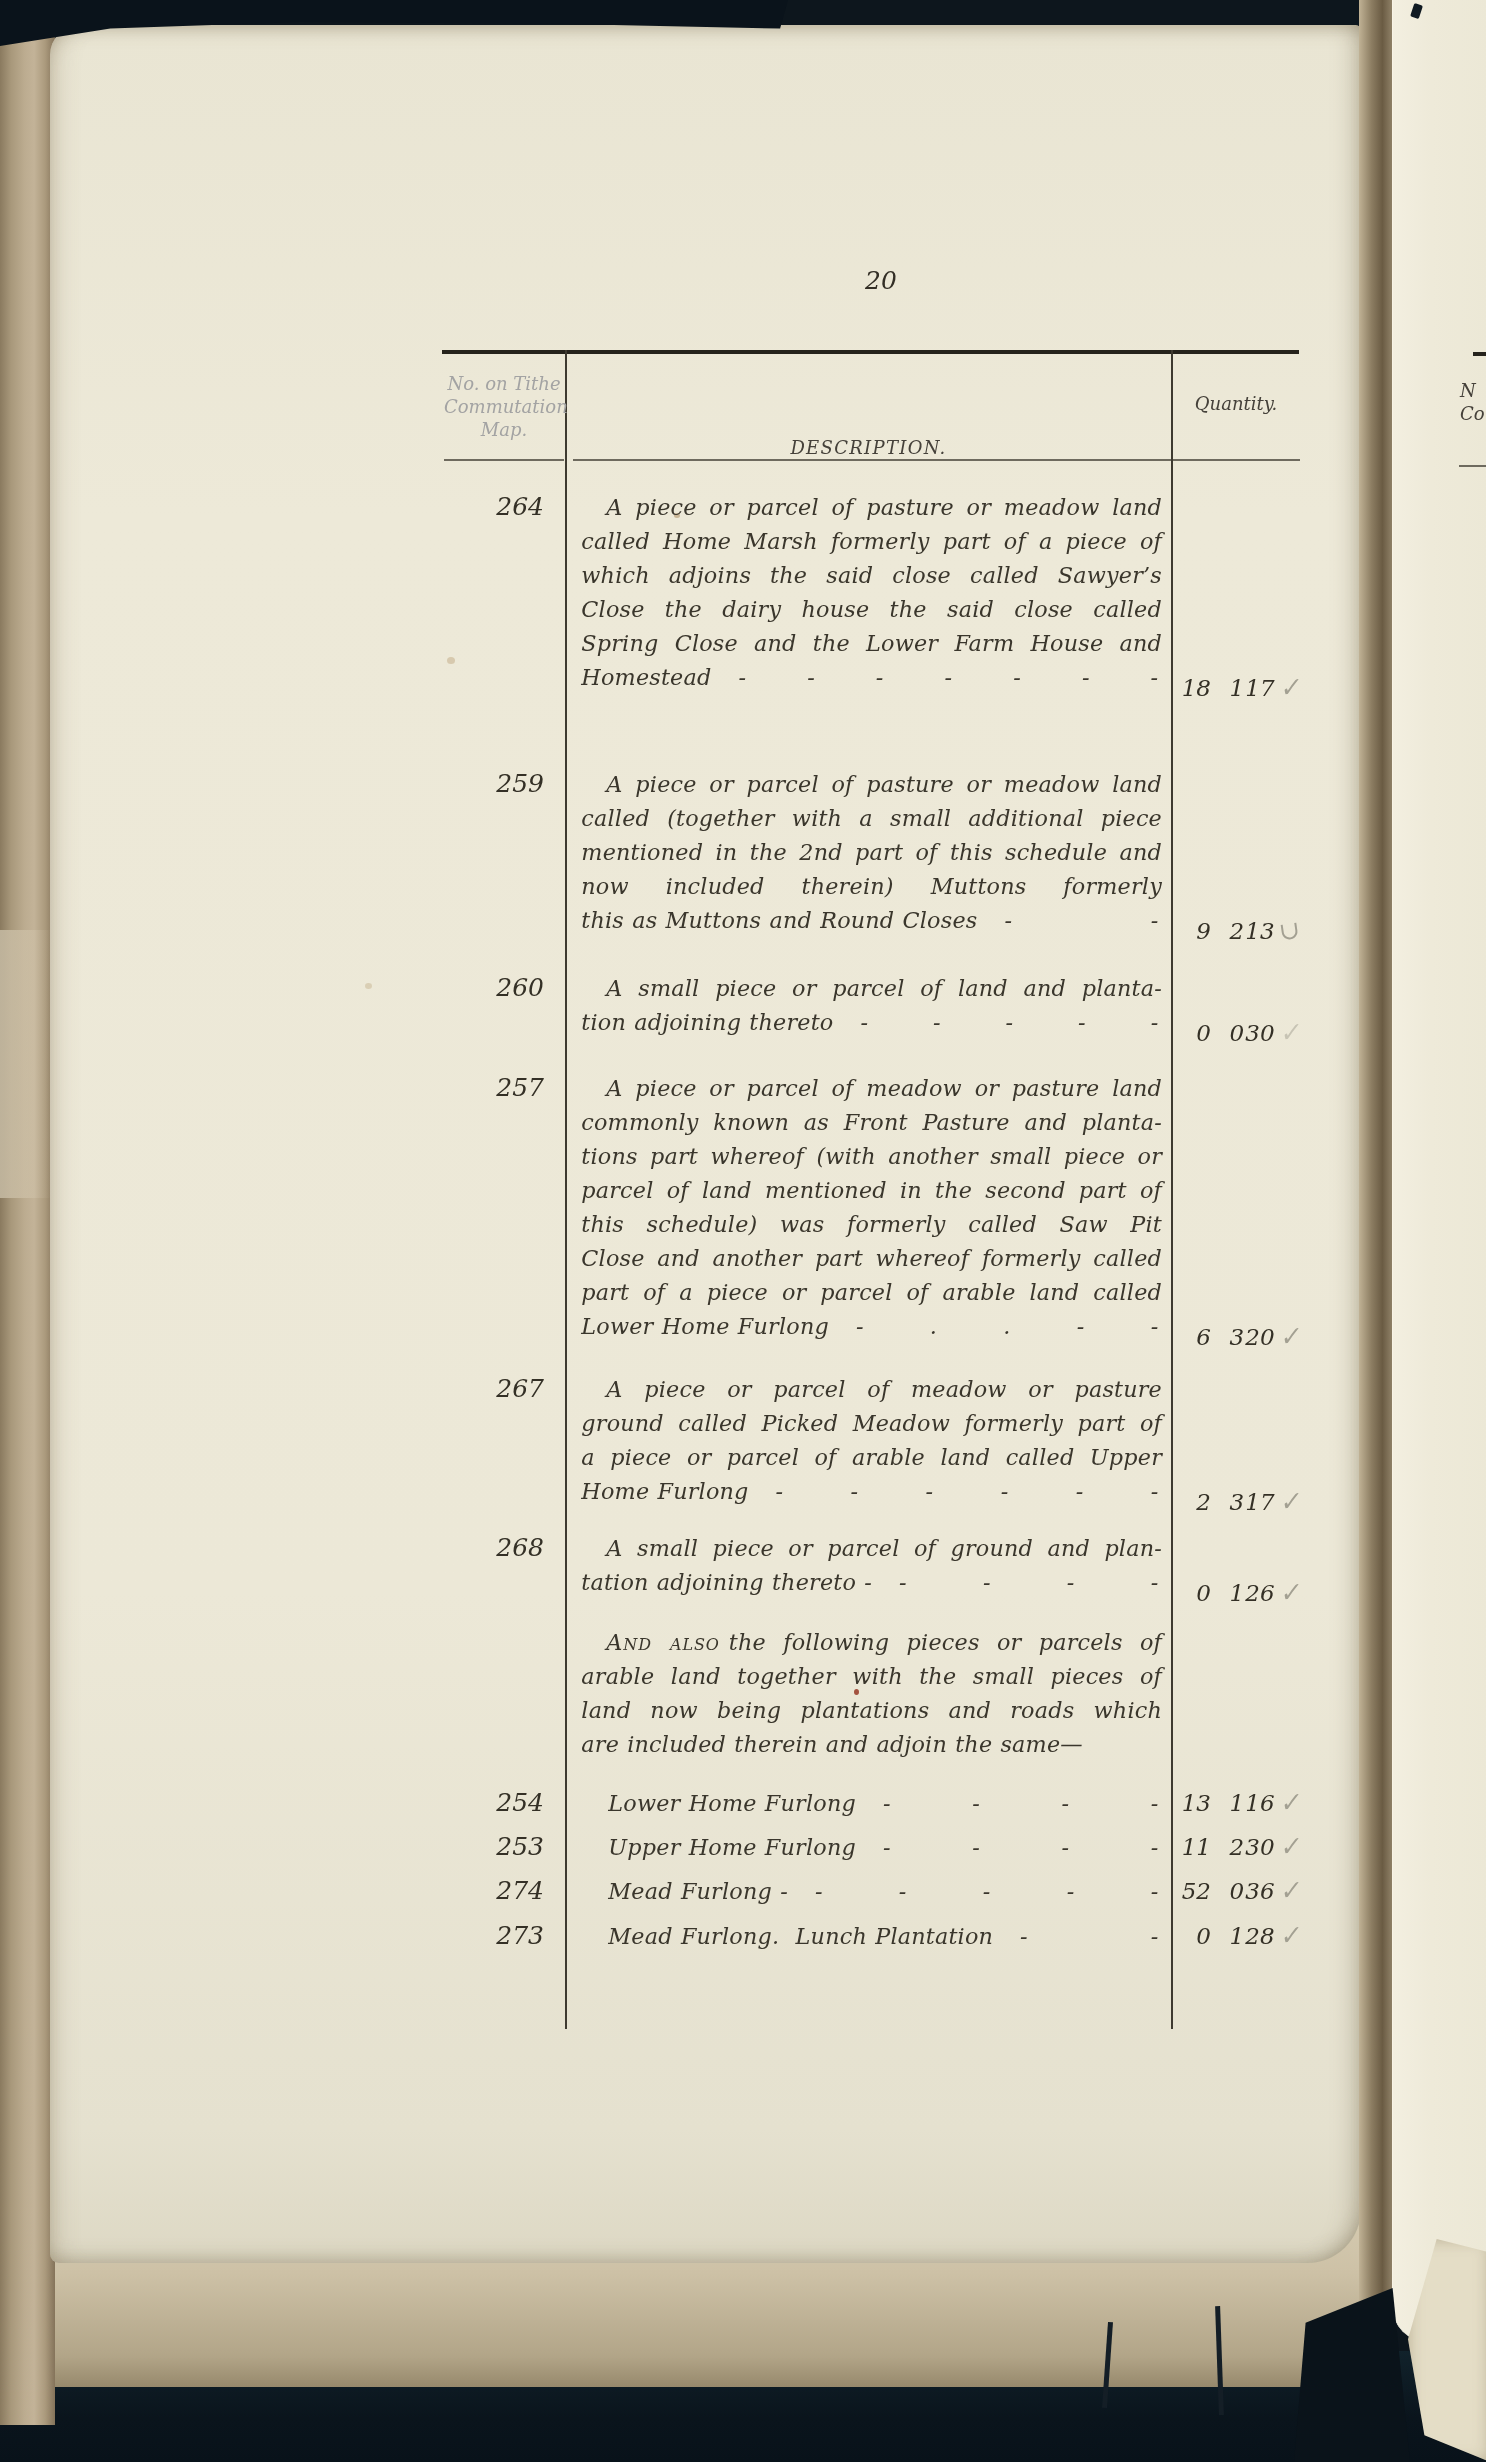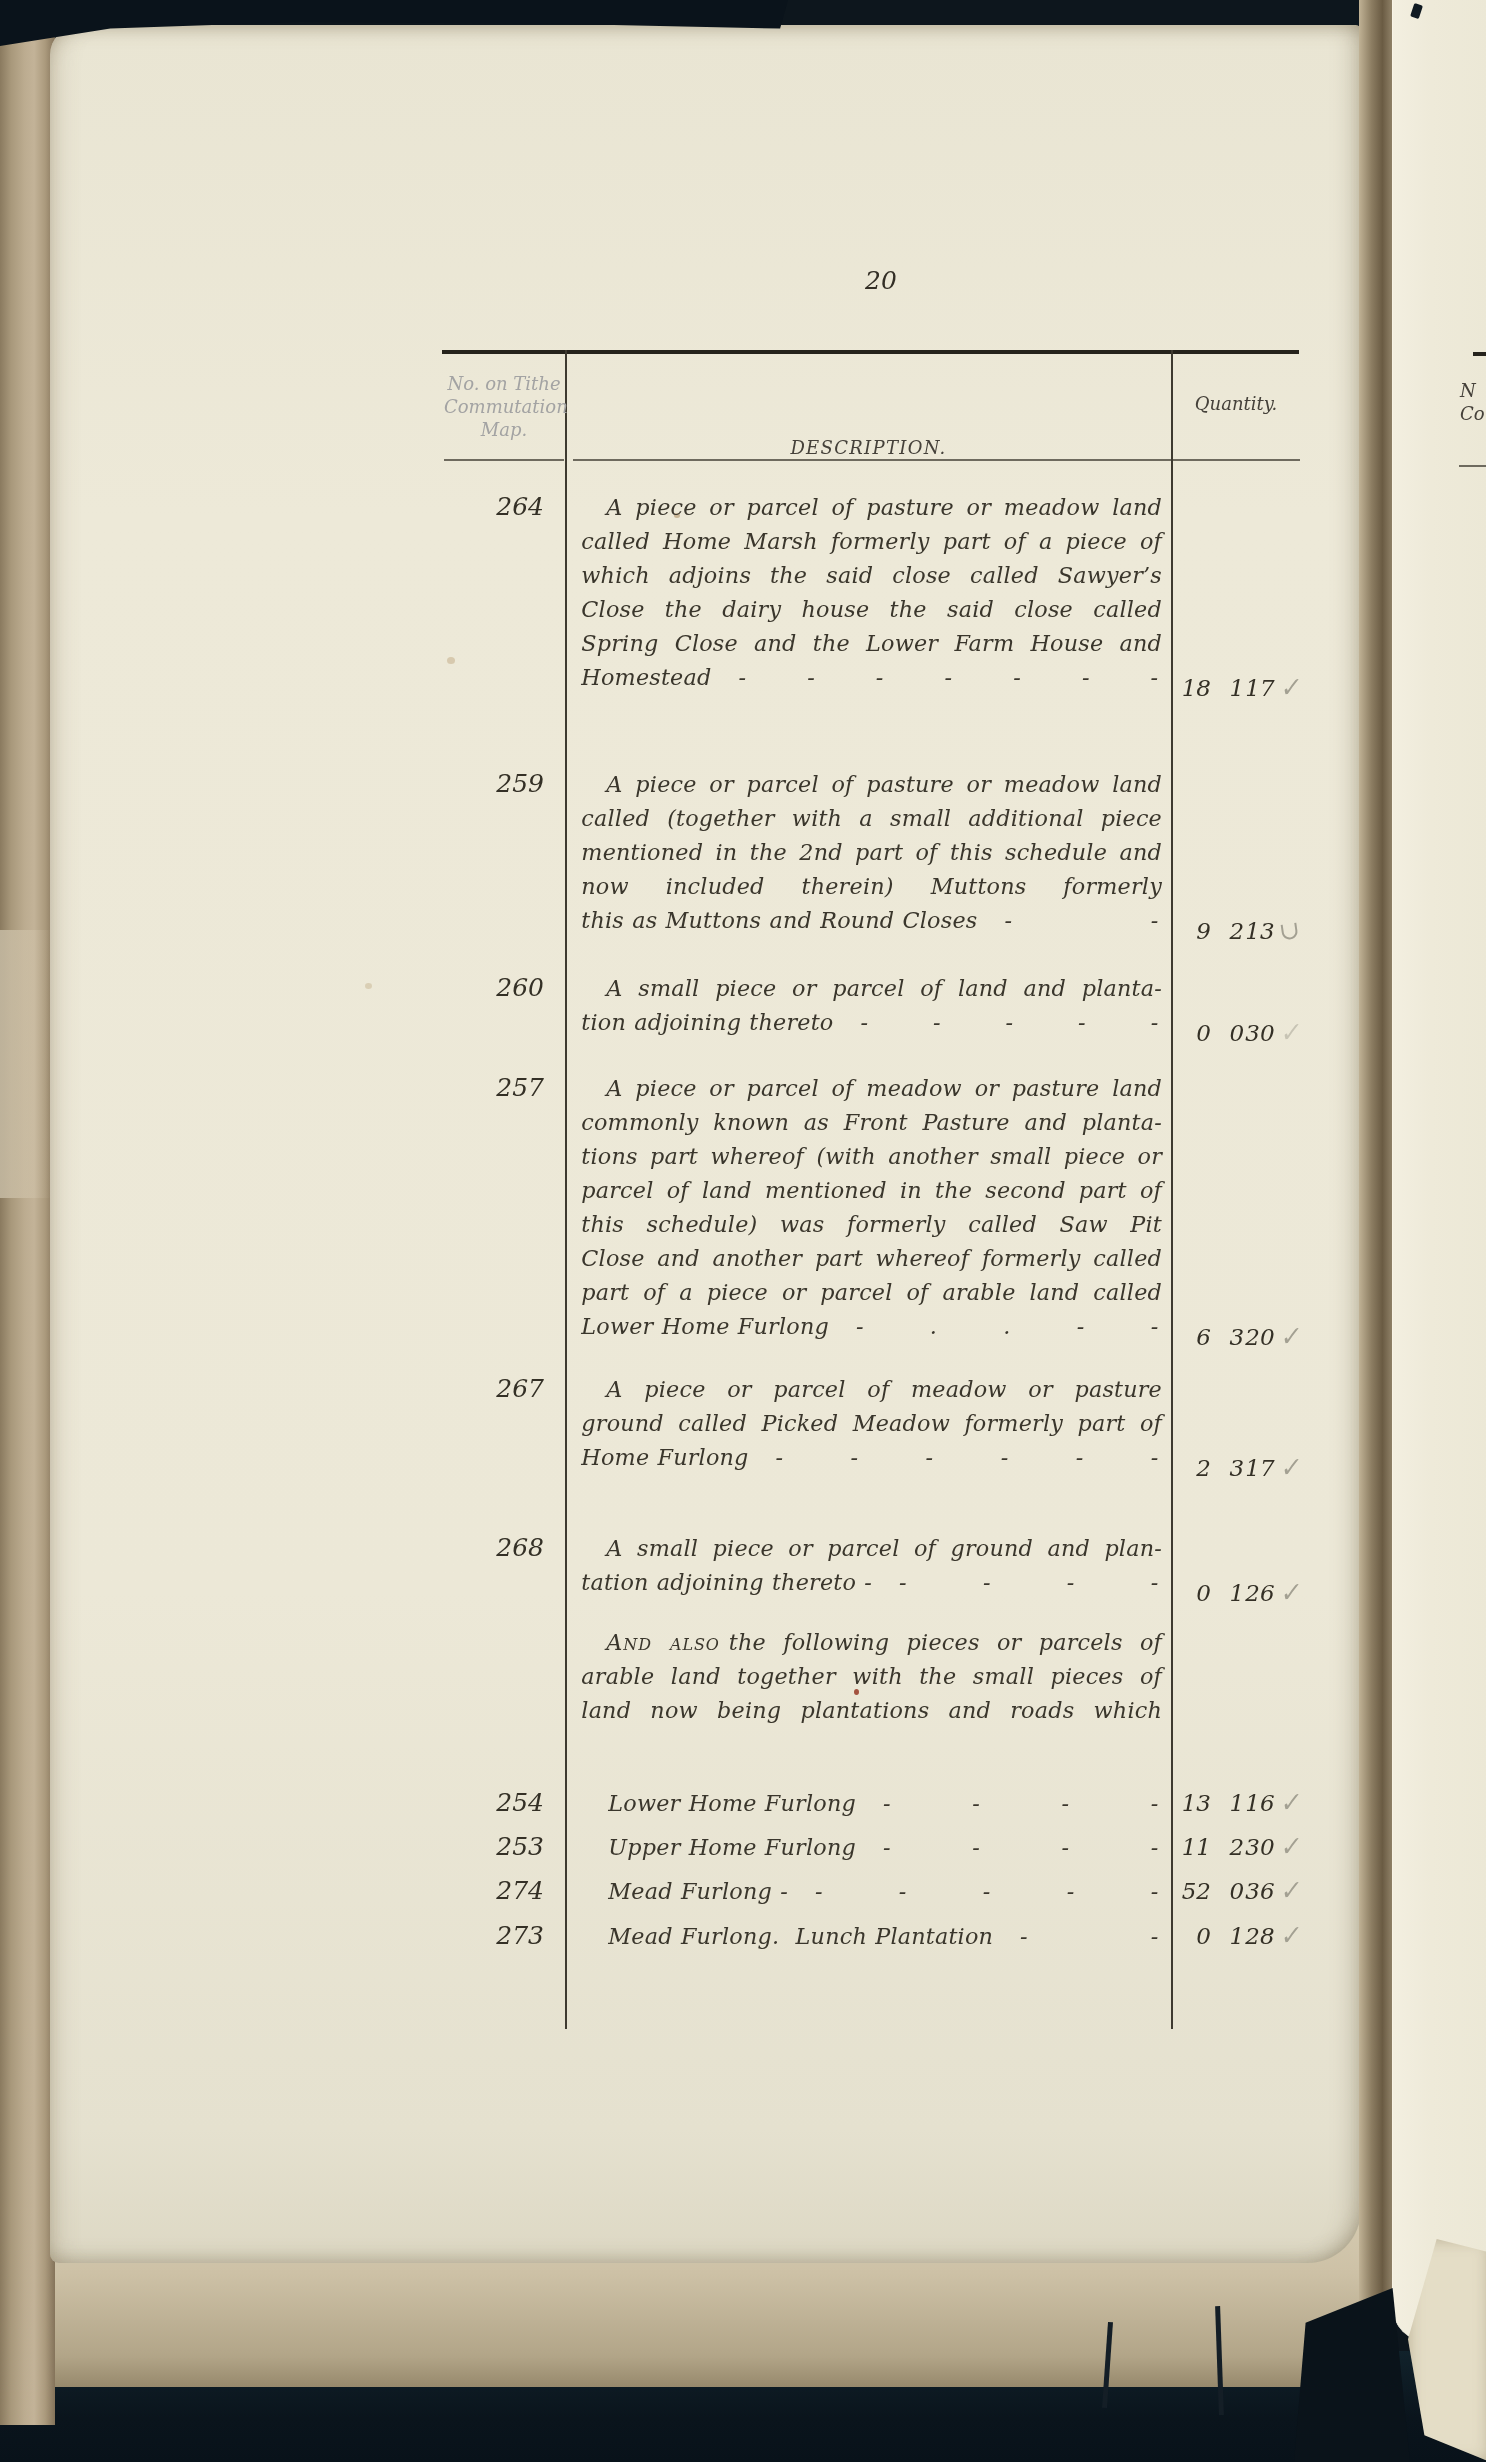--- a/index.html
+++ b/index.html
@@ -234,20 +234,21 @@
       <span class="qp">20</span>
       <span class="qcheck">✓</span>
     </div>
   </div>
 
   <div class="row" style="top:1372px">
     <div class="colnum">267</div>
     <div class="coldesc">
       <div class="jline first">A piece or parcel of meadow or pasture</div>
       <div class="jline">ground called Picked Meadow formerly part of</div>
+      <div class="jline">a piece or parcel of arable land called Upper</div>
       <div class="lastline">
         <span class="txt">Home Furlong</span>
         <span class="dash-fill" style="display: flex; justify-content: space-between;">
             <span>-</span>
             <span>-</span>
             <span>-</span>
             <span>-</span>
             <span>-</span>
             <span>-</span>
           </span>
@@ -282,20 +283,21 @@
       <span class="qcheck">✓</span>
     </div>
   </div>
 
   <div class="row" style="top:1625px">
     <div class="colnum"></div>
     <div class="coldesc">
       <div class="jline first"><span class="sc">And also</span><span>the following pieces or parcels of</span></div>
       <div class="jline">arable land together with the small pieces of</div>
       <div class="jline">land now being plantations and roads which</div>
+      <div class="noteline">are included therein and adjoin the same—</div>
     </div>
     <div class="colqty"></div>
   </div>
 
   <div class="row short" style="top:1786px">
     <div class="colnum">254</div>
     <div class="coldesc">
       <div class="lastline">
         <span class="txt">Lower Home Furlong</span>
         <span class="dash-fill" style="display: flex; justify-content: space-between;">

